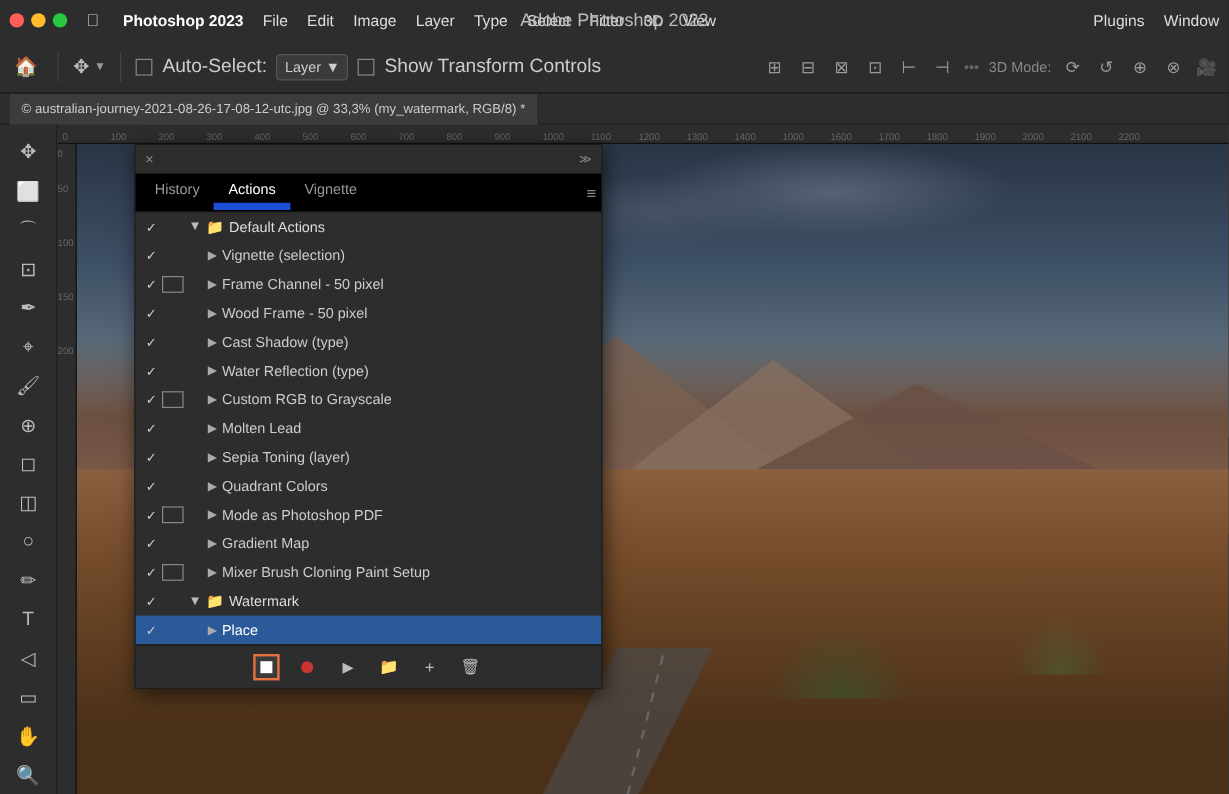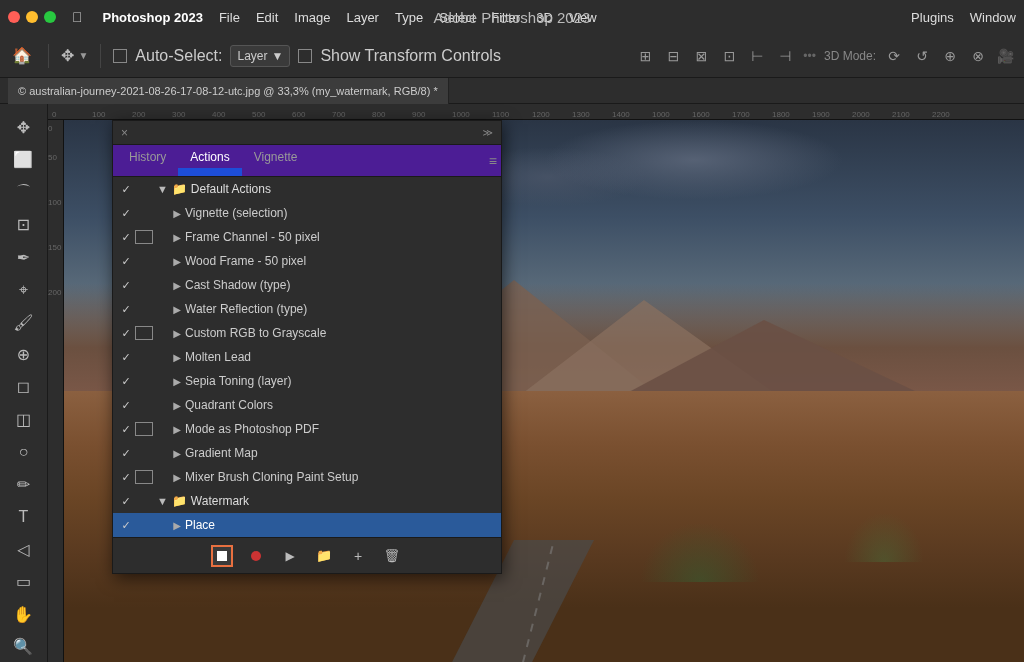--- a/index.html
+++ b/index.html
@@ -208,35 +208,35 @@
       padding: 0 8px;
       border-bottom: 1px solid #1a1a1a;
       justify-content: space-between;
     }
     .panel-close { color: #888; font-size: 12px; cursor: pointer; }
     .panel-collapse { color: #888; font-size: 10px; cursor: pointer; }
     .panel-tabs {
       display: flex;
       align-items: center;
       height: 32px;
-      background: #4c1d95;
+      background: #000000;
       border-bottom: 1px solid #1a1a1a;
       padding: 0 4px;
       justify-content: space-between;
     }
     .panel-tab {
       padding: 4px 12px;
       font-size: 12px;
       color: #999;
       cursor: pointer;
       border-bottom: 2px solid transparent;
     }
     .panel-tab.active {
       color: #fff;
-      border-bottom: 8px solid #1d4ed8;
+      border-bottom: 6px solid #1d4ed8;
       text-align: center;
     }
     .panel-tab-menu {
       color: #888; font-size: 14px; cursor: pointer;
     }
     .panel-content {
       background: #2d2d2d;
       overflow-y: auto;
     }
 

